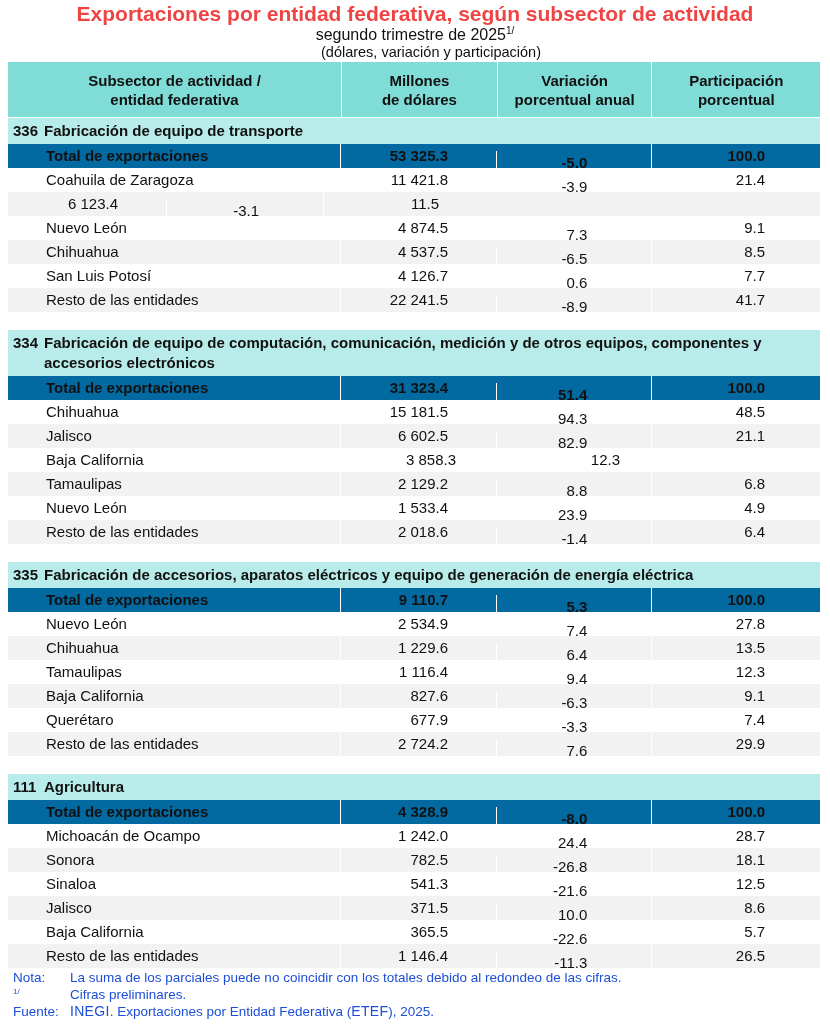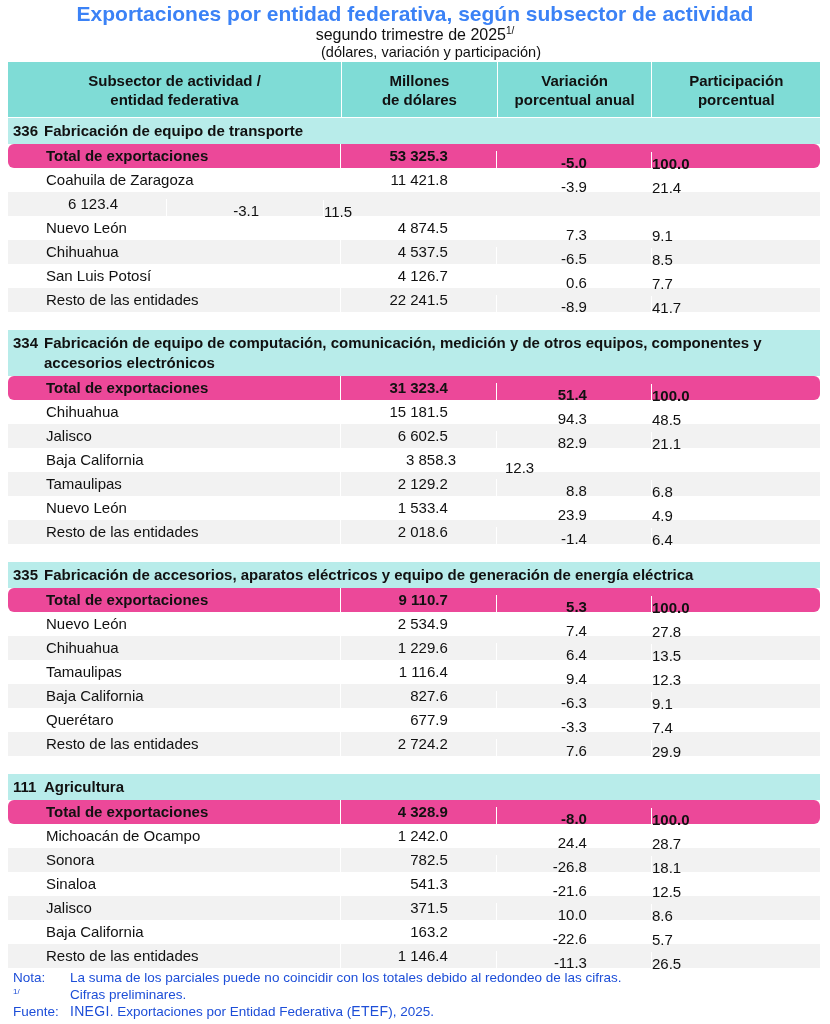--- a/index.html
+++ b/index.html
@@ -1,21 +1,21 @@
 <!DOCTYPE html>
 <html><head>
 <meta charset="utf-8">
 <style>
   * { box-sizing: border-box; margin: 0; padding: 0; }
   html, body { width: 830px; height: 1024px; background: #ffffff; overflow: hidden; }
   body { font-family: "Liberation Sans", sans-serif; color: #111; position: relative; }
 
   .title {
     position: absolute; left: 0; top: 0; width: 830px; text-align: center;
-    font-size: 21px; font-weight: bold; color: #3b82f6; line-height: 26px; padding-top: 1px;
+    font-size: 21px; font-weight: bold; color: #ef4444; line-height: 26px; padding-top: 1px;
   }
   .subtitle {
     position: absolute; left: 0; top: 25px; width: 830px; text-align: center;
     font-size: 16px; line-height: 19px; color: #111;
   }
   .subtitle sup { font-size: 10px; vertical-align: 6px; line-height: 0; }
   .units {
     position: absolute; left: 16px; top: 43px; width: 830px; text-align: center;
     font-size: 14.5px; line-height: 18px; color: #111;
   }
@@ -34,27 +34,27 @@
 
   .sec-title {
     background: #b8ecea; font-weight: bold; font-size: 15px; line-height: 20px;
     padding: 3px 6px 3px 5px; display: flex; border-top: 1px solid #ffffff;
   }
   .sec-title .code { width: 31px; flex: none; }
   .sec-title .name { flex: 1; }
 
   .row { display: flex; height: 24px; font-size: 15px; line-height: 24px; }
   .row.alt { background: #f2f2f2; }
-  .row.total { background: #ec4899; font-weight: bold; border-radius: 6px; }
+  .row.total { background: #0369a1; font-weight: bold; }
   .row .c { white-space: nowrap; }
   .row .c + .c { border-left: 1px solid #ffffff; }
   .row .c1 { padding-left: 38px; }
   .row .c2 { text-align: right; padding-right: 48px; }
   .row .c3 { text-align: right; padding-right: 64px; margin-top: 7px; }
-  .row .c4 { text-align: left; padding-right: 72px; margin-top: 8px; }
+  .row .c4 { text-align: right; padding-right: 55px; }
 
   .gap { height: 17px; background: #ffffff; }
 
   .notes { position: absolute; left: 13px; top: 963px; width: 810px; font-size: 13.5px; line-height: 17px; color: #1d4ed8; margin-top: 6px; }
   .note-line { display: flex; }
   .note-label { width: 57px; flex: none; }
   .note-label sup { font-size: 8px; vertical-align: 5px; line-height: 0; }
   .sc { font-size: 14px; letter-spacing: 0.3px; }
 </style>
 </head>
@@ -260,21 +260,21 @@
         <div class="c c4">12.5</div>
       </div>
       <div class="row alt">
         <div class="c c1">Jalisco</div>
         <div class="c c2">371.5</div>
         <div class="c c3">10.0</div>
         <div class="c c4">8.6</div>
       </div>
       <div class="row ">
         <div class="c c1">Baja California</div>
-        <div class="c c2">163.2</div>
+        <div class="c c2">365.5</div>
         <div class="c c3">-22.6</div>
         <div class="c c4">5.7</div>
       </div>
       <div class="row alt">
         <div class="c c1">Resto de las entidades</div>
         <div class="c c2">1 146.4</div>
         <div class="c c3">-11.3</div>
         <div class="c c4">26.5</div>
       </div>
     </div>

